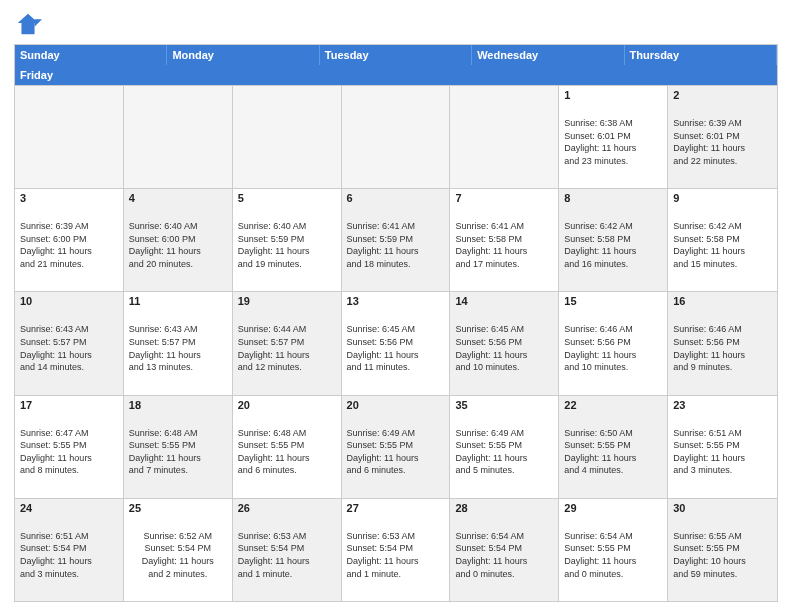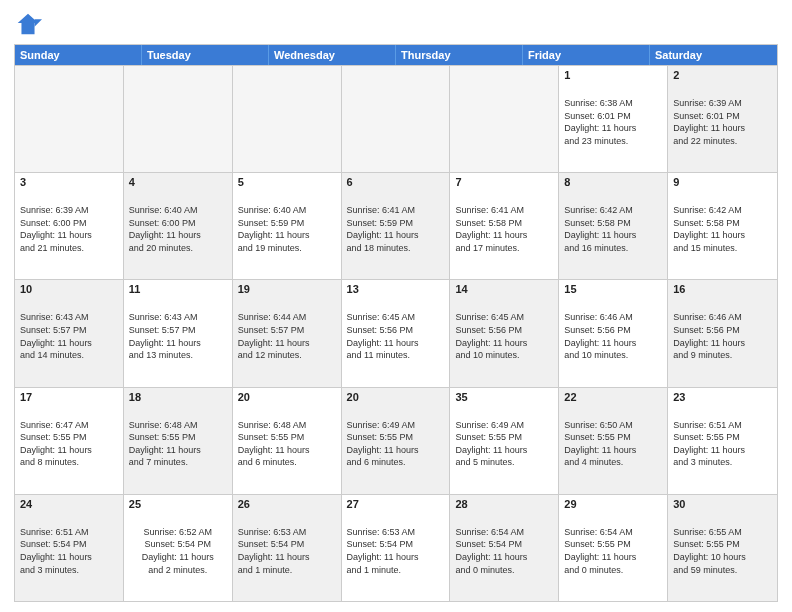--- a/index.html
+++ b/index.html
@@ -61,21 +61,21 @@
       color: #555;
     }
     .calendar {
       flex: 1;
       display: flex;
       flex-direction: column;
       border: 1px solid #ccc;
     }
     .cal-header {
       display: grid;
-      grid-template-columns: repeat(6, 1fr);
+      grid-template-columns: repeat(5, 1fr);
       background: #3a7bd5;
     }
     .cal-header-cell {
       color: #fff;
       font-size: 11px;
       font-weight: bold;
       padding: 4px 5px;
       text-align: left;
       border-right: 1px solid #5a9be5;
     }
@@ -132,25 +132,25 @@
     </div>
     <div class="title-section">
       <div class="month-title"></div>
       <div class="location"></div>
     </div>
   </div>
 
   <div class="calendar">
     <div class="cal-header">
     <div class="cal-header-cell">Sunday</div>
+        <div class="cal-header-cell">Monday</div>
         <div class="cal-header-cell">Tuesday</div>
         <div class="cal-header-cell">Wednesday</div>
         <div class="cal-header-cell">Thursday</div>
         <div class="cal-header-cell">Friday</div>
-        <div class="cal-header-cell">Saturday</div>
       </div>
     <div class="cal-body">
     <div class="cal-week">
           <div class="cal-cell empty"></div>
           <div class="cal-cell empty"></div>
           <div class="cal-cell empty"></div>
           <div class="cal-cell empty"></div>
           <div class="cal-cell empty"></div>
           <div class="cal-cell">
             <div class="day-num">1</div>

